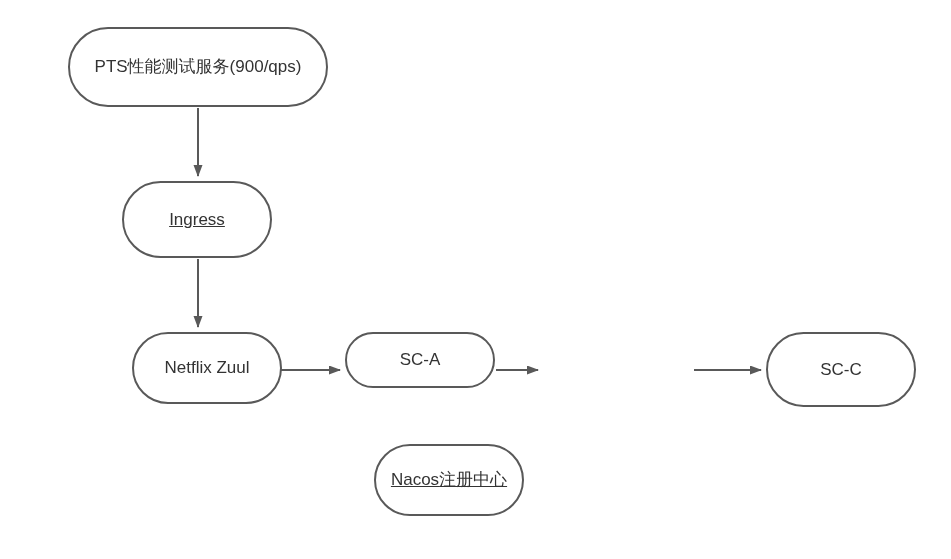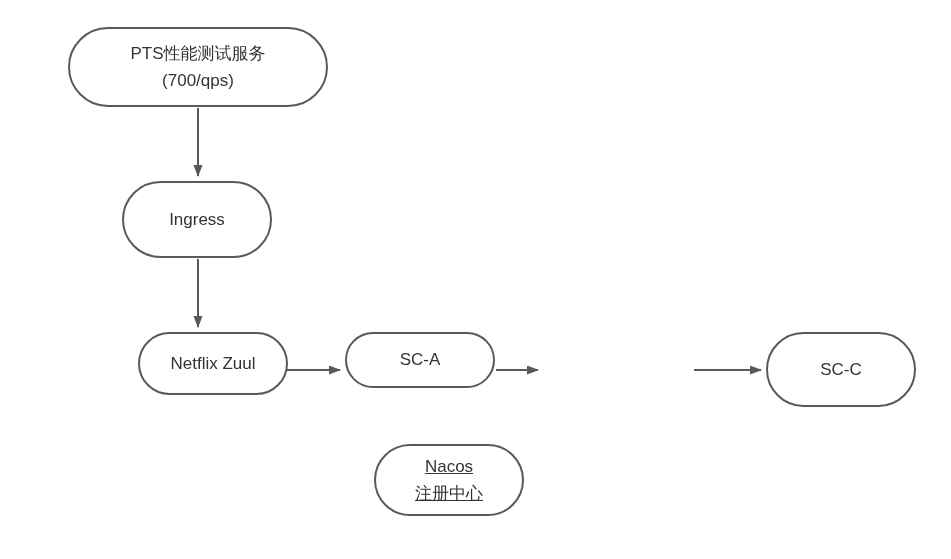--- a/index.html
+++ b/index.html
@@ -19,32 +19,32 @@
     position: absolute;
     left: 0; top: 0;
     width: 951px; height: 559px;
     pointer-events: none;
   }
   .node {
     position: absolute;
     border: 2px solid #595959;
     background: #ffffff;
     display: flex;
-    flex-direction: column;
+    flex-direction: row;
     align-items: center;
     justify-content: center;
     color: #333333;
     font-size: 17px;
     line-height: 1.6;
     text-align: center;
     white-space: nowrap;
   }
   .node-pts     { left: 68px;  top: 27px;  width: 260px; height: 80px; border-radius: 40px; }
-  .node-ingress { left: 122px; top: 181px; width: 150px; height: 77px; border-radius: 39px; }
-  .node-zuul    { left: 138px; top: 332px; width: 150px; height: 63px; border-radius: 38px; }
+  .node-ingress { left: 122px; top: 181px; width: 150px; height: 77px; border-radius: 39px; text-decoration: underline; }
+  .node-zuul    { left: 132px; top: 332px; width: 150px; height: 72px; border-radius: 38px; }
   .node-sc-a    { left: 345px; top: 332px; width: 150px; height: 56px; border-radius: 38px; }
   .node-sc-b    { left: 543px; top: 332px; width: 150px; height: 75px; border-radius: 38px; }
   .node-sc-c    { left: 766px; top: 332px; width: 150px; height: 75px; border-radius: 38px; }
   .node-nacos   { left: 374px; top: 444px; width: 150px; height: 72px; border-radius: 38px; text-decoration: underline; }
   .node-line { display: block; }
 </style>
 </head>
 <body>
 
 <div class="canvas">
@@ -57,21 +57,21 @@
     </defs>
     <line x1="198" y1="108" x2="198" y2="176" stroke="#595959" stroke-width="2" marker-end="url(#arrowhead)"></line>
     <line x1="198" y1="259" x2="198" y2="327" stroke="#595959" stroke-width="2" marker-end="url(#arrowhead)"></line>
     <line x1="273" y1="370" x2="340" y2="370" stroke="#595959" stroke-width="2" marker-end="url(#arrowhead)"></line>
     <line x1="496" y1="370" x2="538" y2="370" stroke="#595959" stroke-width="2" marker-end="url(#arrowhead)"></line>
     <line x1="694" y1="370" x2="761" y2="370" stroke="#595959" stroke-width="2" marker-end="url(#arrowhead)"></line>
   </svg>
 
   <div class="node node-pts">
     <span class="node-line">PTS性能测试服务</span>
-    <span class="node-line">(700/qps)</span>
+    <span class="node-line">(900/qps)</span>
   </div>
 
   <div class="node node-ingress">
     <span class="node-line">Ingress</span>
   </div>
 
   <div class="node node-zuul">
     <span class="node-line">Netflix Zuul</span>
   </div>
 

